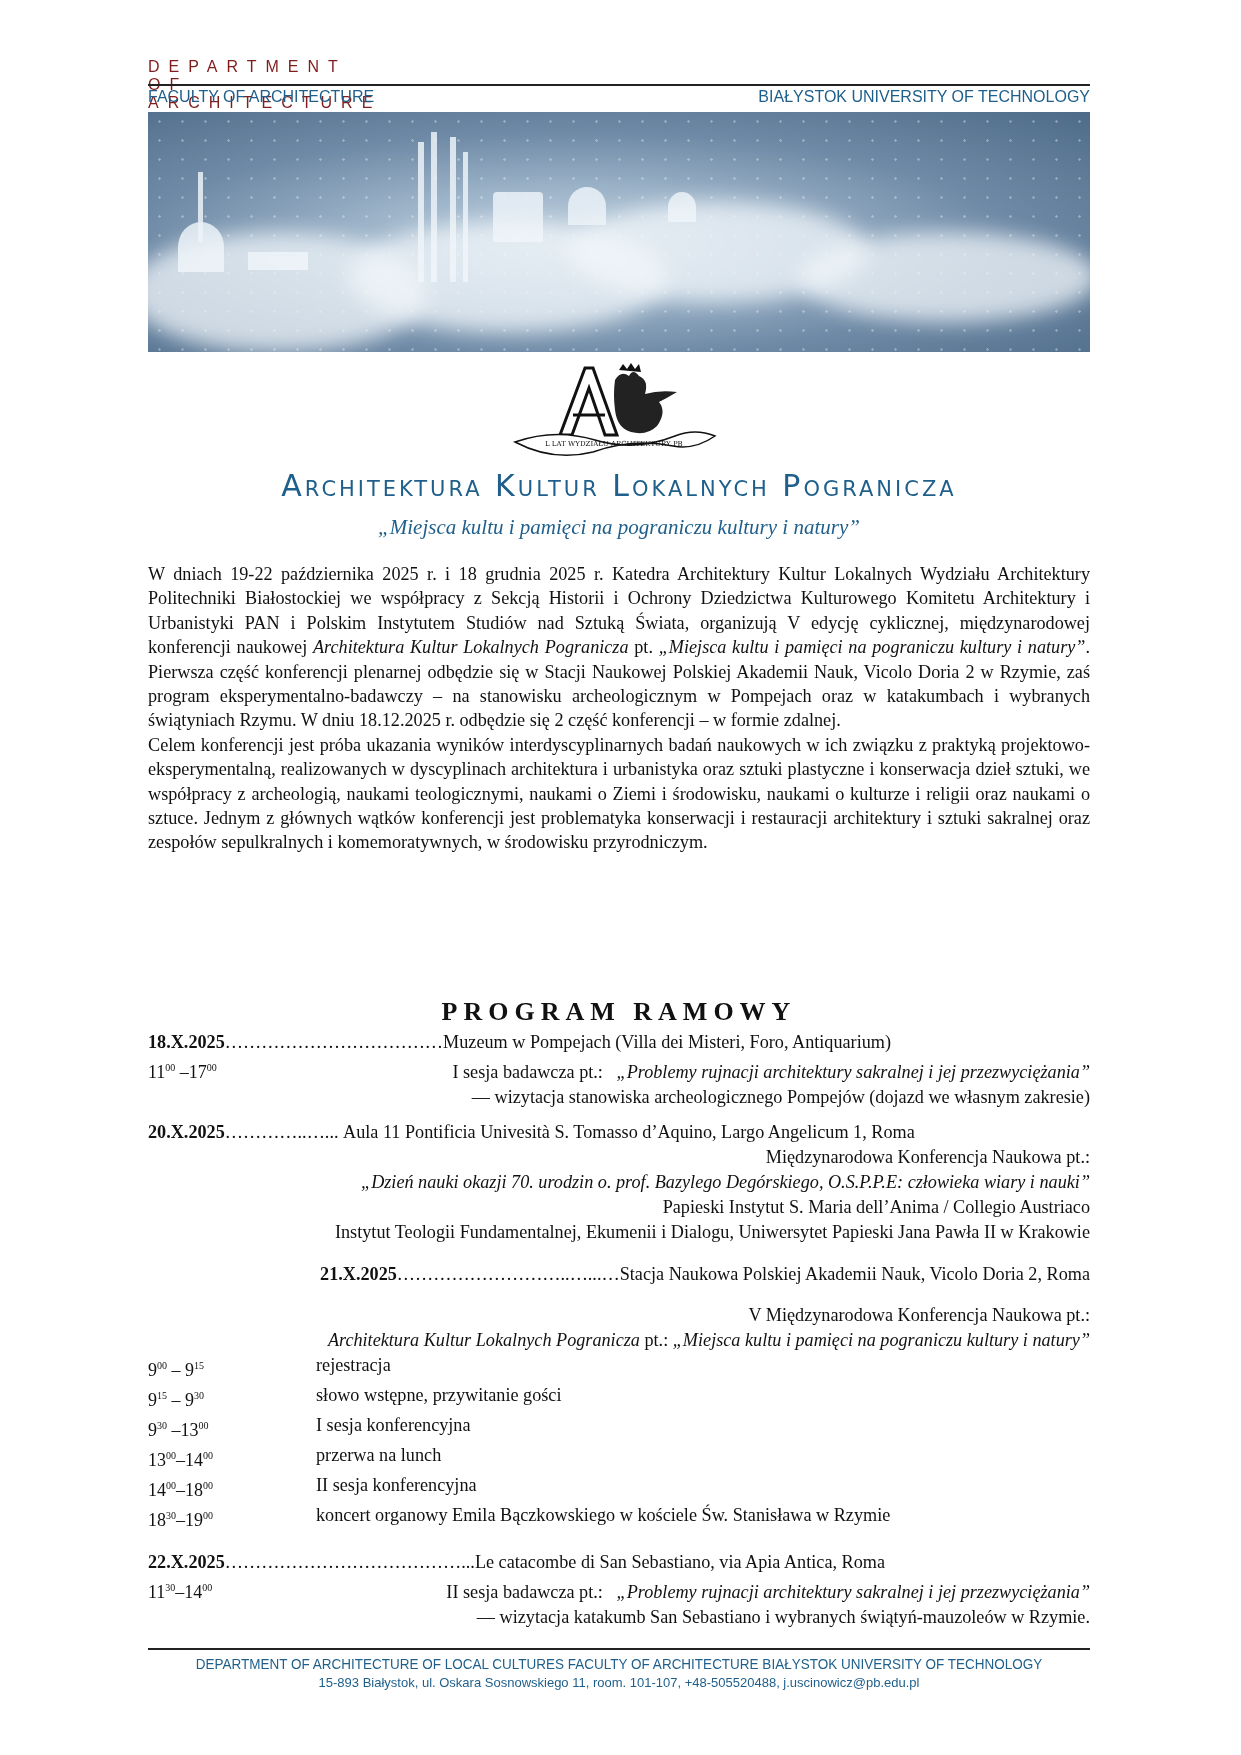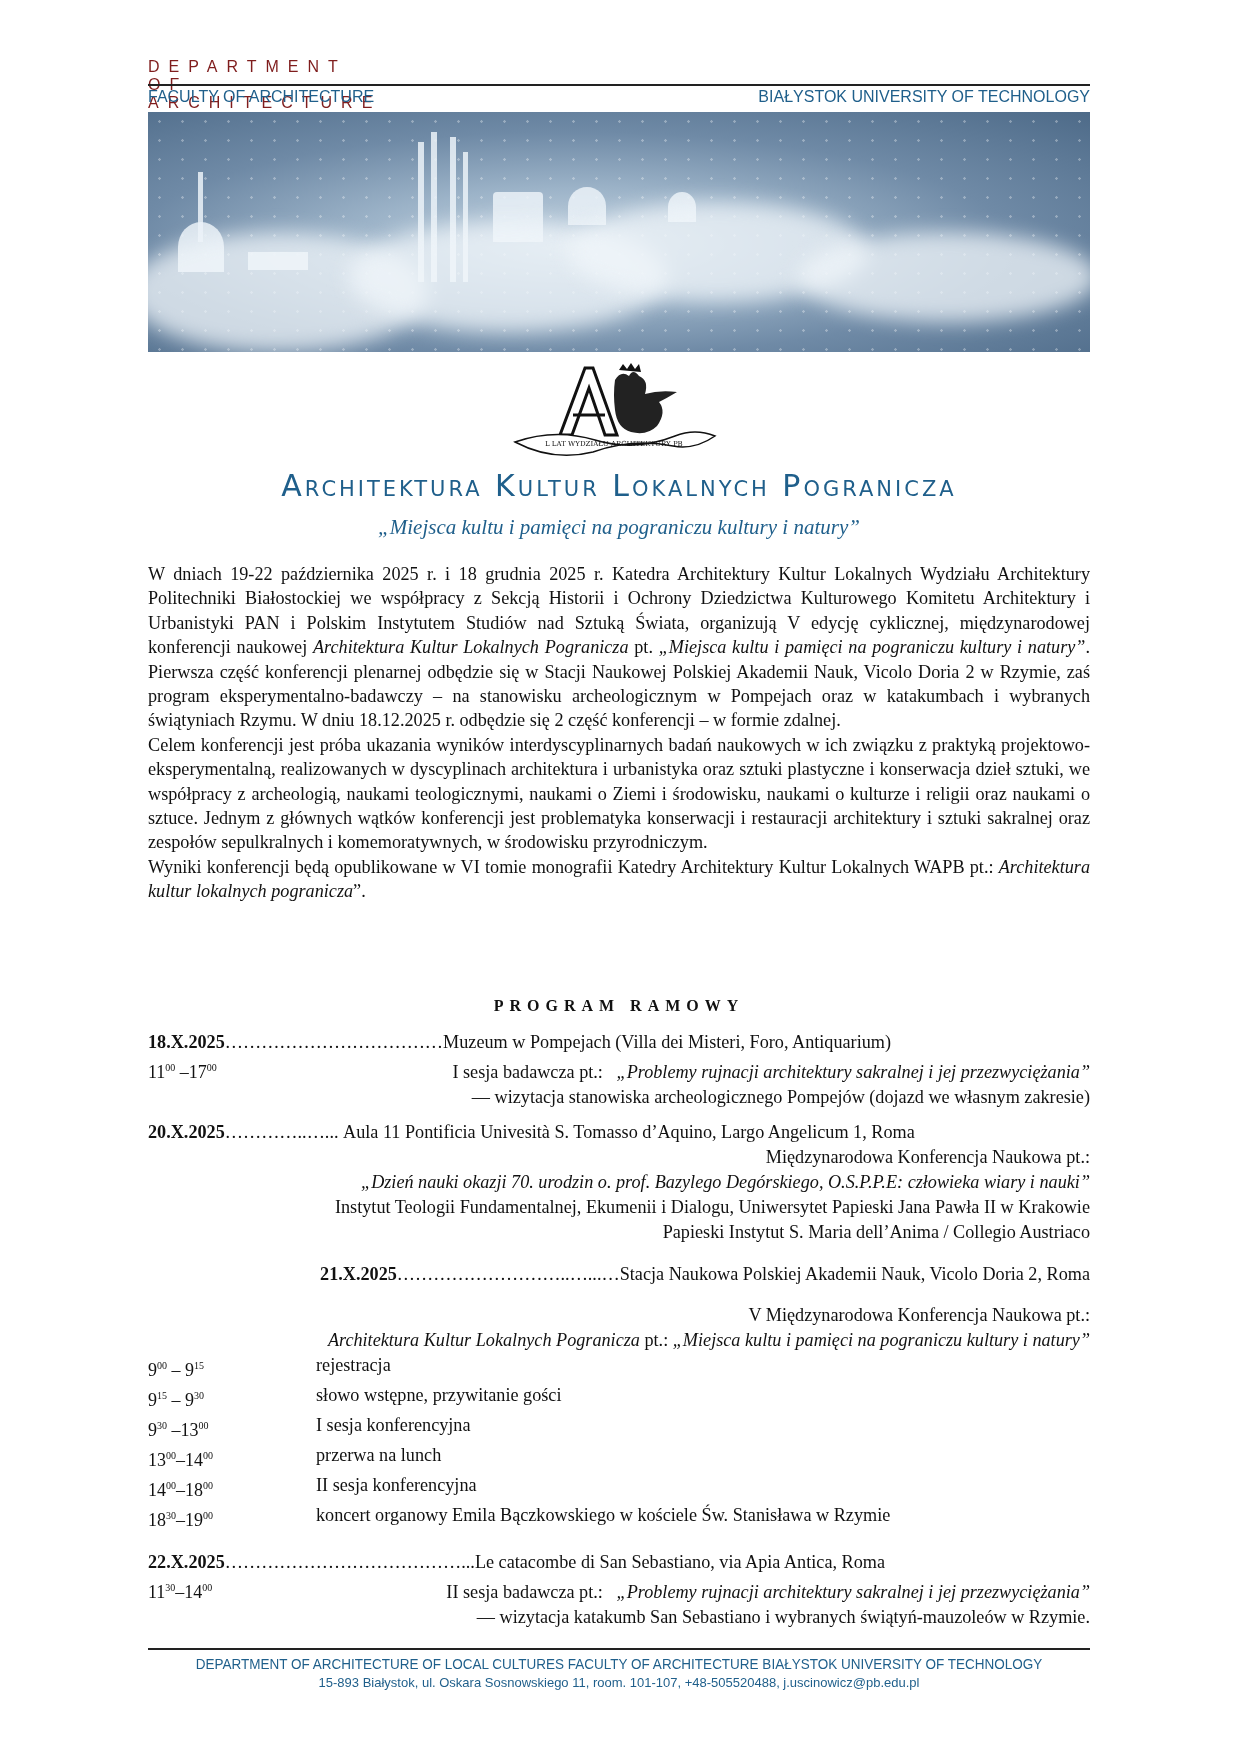--- a/index.html
+++ b/index.html
@@ -22,21 +22,21 @@
   .logo { left: 505px; top: 360px; width: 230px; height: 100px; }
 
   
   .title { left: 148px; top: 468px; width: 942px; text-align: center; font-family: "DejaVu Sans", sans-serif; font-size: 30px; letter-spacing: 3px; color: #1f5f8b; font-variant: small-caps; }
   .subtitle { left: 148px; top: 515px; width: 942px; text-align: center; font-style: italic; font-size: 21px; color: #1f5f8b; }
 
   
   .body-text { left: 148px; top: 562px; width: 942px; font-size: 18.2px; line-height: 24.4px; text-align: justify; }
   .body-text p { margin: 0; }
 
-  .prog-title { left: 148px; top: 997px; width: 942px; text-align: center; font-weight: bold; font-size: 16px; letter-spacing: 6px; }
+  .prog-title { left: 148px; top: 997px; width: 942px; text-align: center; font-weight: bold; font-size: 26px; letter-spacing: 6px; }
 
   .prog { left: 148px; width: 942px; font-size: 18.2px; line-height: 25px; }
   .row { display: flex; justify-content: space-between; align-items: baseline; white-space: nowrap; }
   .right { text-align: right; white-space: nowrap; }
   .date { font-weight: bold; }
   .time sup { font-size: 10px; }
   .time { font-size: 18px; }
   .agenda { display: flex; gap: 40px; }
   .agenda .t { width: 128px; }
   i, .it { font-style: italic; }
@@ -89,21 +89,20 @@
   <path d="M10 82 q40 -14 80 -2 q40 12 80 -4 q20 -8 40 0 q-20 14 -42 10 q-40 -8 -80 6 q-40 10 -78 -10z" fill="#fff" stroke="#111" stroke-width="1.5"></path>
   <text x="40" y="86" font-size="7" font-family="DejaVu Serif, serif" fill="#111">L LAT  WYDZIAŁU  ARCHITEKTURY PB</text>
 </svg>
 
 <div class="abs title">Architektura Kultur Lokalnych Pogranicza</div>
 <div class="abs subtitle">„Miejsca kultu i pamięci na pograniczu kultury i natury”</div>
 
 <div class="abs body-text">
   <p><span>W dniach 19-22 października 2025 r. i 18 grudnia 2025 r. Katedra Architektury Kultur Lokalnych Wydziału Architektury Politechniki Białostockiej we współpracy z Sekcją Historii i Ochrony Dziedzictwa Kulturowego Komitetu Architektury i Urbanistyki PAN i Polskim Instytutem Studiów nad Sztuką Świata, organizują V edycję cyklicznej, międzynarodowej konferencji naukowej </span><span class="it">Architektura Kultur Lokalnych Pogranicza</span><span> pt. </span><span class="it">„Miejsca kultu i pamięci na pograniczu kultury i natury”</span><span>. Pierwsza część konferencji plenarnej odbędzie się w Stacji Naukowej Polskiej Akademii Nauk, Vicolo Doria 2 w Rzymie, zaś program eksperymentalno-badawczy – na stanowisku archeologicznym w Pompejach oraz w katakumbach i wybranych świątyniach Rzymu. W dniu 18.12.2025 r. odbędzie się 2 część konferencji – w formie zdalnej.</span></p>
   <p>Celem konferencji jest próba ukazania wyników interdyscyplinarnych badań naukowych w ich związku z praktyką projektowo-eksperymentalną, realizowanych w dyscyplinach architektura i urbanistyka oraz sztuki plastyczne i konserwacja dzieł sztuki, we współpracy z archeologią, naukami teologicznymi, naukami o Ziemi i środowisku, naukami o kulturze i religii oraz naukami o sztuce. Jednym z głównych wątków konferencji jest problematyka konserwacji i restauracji architektury i sztuki sakralnej oraz zespołów sepulkralnych i komemoratywnych, w środowisku przyrodniczym.</p>
-  <p><span>Wyniki konferencji będą opublikowane w VI tomie monografii Katedry Architektury Kultur Lokalnych WAPB pt.: </span><span class="it">Architektura kultur lokalnych pogranicza</span><span>”.</span></p>
 </div>
 
 <div class="abs prog-title">PROGRAM RAMOWY</div>
 
 <div class="abs prog" style="top:1030px;">
   <div class="row" style="justify-content:flex-start;">
     <span class="date">18.X.2025</span>
     <span>………………………………</span>
     <span>Muzeum w Pompejach (Villa dei Misteri, Foro, Antiquarium)</span>
   </div>
@@ -115,22 +114,22 @@
 </div>
 
 <div class="abs prog" style="top:1120px;">
   <div class="row" style="justify-content:flex-start;">
     <span class="date">20.X.2025</span>
     <span> …………..…...</span>
     <span>&nbsp;<span>Aula 11 Pontificia Univesità S. Tomasso d’Aquino, Largo Angelicum 1, Roma</span></span>
   </div>
   <div class="right">Międzynarodowa Konferencja Naukowa pt.:</div>
   <div class="right it">„Dzień nauki okazji 70. urodzin o. prof. Bazylego Degórskiego, O.S.P.P.E: człowieka wiary i nauki”</div>
+  <div class="right">Papieski Instytut S. Maria dell’Anima / Collegio Austriaco</div>
   <div class="right">Instytut Teologii Fundamentalnej, Ekumenii i Dialogu, Uniwersytet Papieski Jana Pawła II w Krakowie</div>
-  <div class="right">Papieski Instytut S. Maria dell’Anima / Collegio Austriaco</div>
 </div>
 
 <div class="abs prog" style="top:1262px;">
   <div class="row" style="justify-content:flex-end;">
     <span class="date">21.X.2025</span>
     <span>………………………..…...…</span>
     <span>Stacja Naukowa Polskiej Akademii Nauk, Vicolo Doria 2, Roma</span>
   </div>
   <div class="right" style="margin-top:16px;">V Międzynarodowa Konferencja Naukowa pt.:</div>
   <div class="right"><span class="it">Architektura Kultur Lokalnych Pogranicza</span><span> pt.: </span><span class="it">„Miejsca kultu i pamięci na pograniczu kultury i natury”</span></div>

